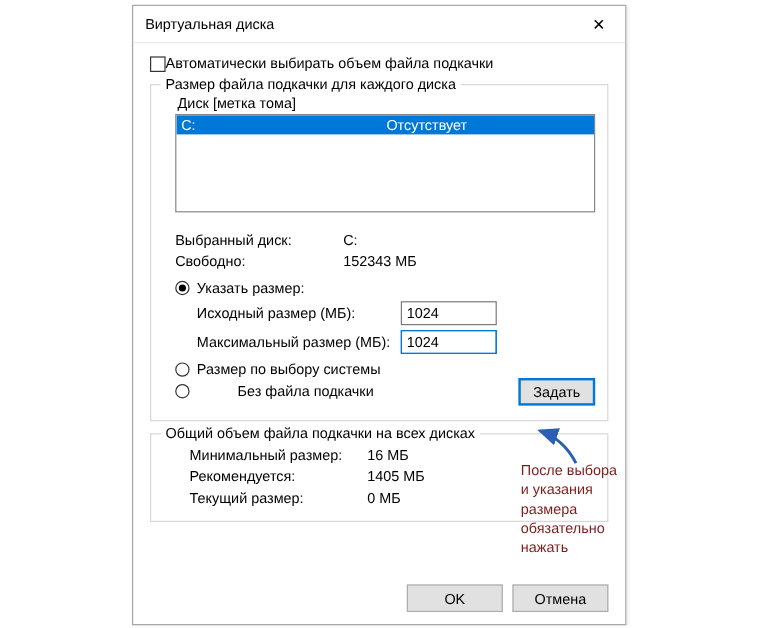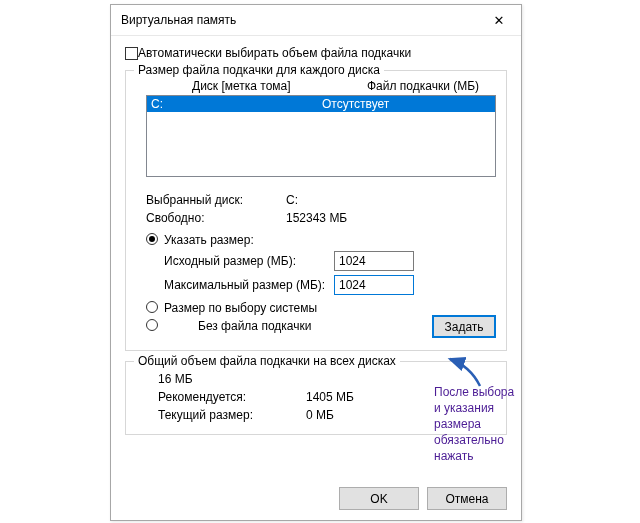--- a/index.html
+++ b/index.html
@@ -71,21 +71,20 @@
     left: 8px;
     background: #fff;
     padding: 0 4px;
     font-size: 12px;
   }
   .list-headers {
     display: flex;
     font-size: 12px;
     margin-bottom: 2px;
     padding: 0 2px;
-    margin-left: 44px;
   }
   .list-headers .col1 { width: 175px; }
   .list-headers .col2 { flex: 1; }
   .listbox {
     border: 1px solid #828790;
     background: #fff;
     height: 80px;
     overflow: hidden;
   }
   .listrow {
@@ -103,21 +102,21 @@
   .listrow .col2 { flex: 1; }
   .kv {
     display: flex;
     font-size: 12px;
     line-height: 18px;
   }
   .kv .k { width: 140px; }
   .kv .v { flex: 1; }
   .radio-row {
     display: flex;
-    align-items: flex-start;
+    align-items: center;
     gap: 6px;
     margin-top: 6px;
     margin-bottom: 4px;
   }
   .radio {
     width: 12px;
     height: 12px;
     border: 1px solid #333;
     border-radius: 50%;
     background: #fff;
@@ -187,55 +186,54 @@
   .bottom-bar .btn { width: 80px; }
   .fieldset.total .kv { padding-left: 12px; }
   .fieldset.total .kv .k { width: 148px; }
 
   
   .annotation {
     position: absolute;
     left: 434px;
     top: 384px;
     width: 100px;
-    color: #4c1d95;
+    color: #7f1d1d;
     font-size: 12px;
     line-height: 16px;
     pointer-events: none;
   }
   .arrow {
     position: absolute;
     left: 440px;
     top: 356px;
     pointer-events: none;
   }
 </style>
 </head>
 <body>
 
 <div class="dialog">
 
   <div class="titlebar">
-    <span>Виртуальная память</span>
+    <span>Виртуальная диска</span>
     <div class="close">✕</div>
   </div>
 
   <div class="body">
 
     <div class="checkbox-row">
       <span class="checkbox"></span>
       <span>Автоматически выбирать объем файла подкачки</span>
     </div>
 
     <div class="fieldset" style="padding-bottom:12px;">
       <div class="fieldset-legend">Размер файла подкачки для каждого диска</div>
 
       <div class="list-headers">
         <span class="col1">Диск [метка тома]</span>
-        <span class="col2">Файл подкачки (МБ)</span>
       </div>
       <div class="listbox">
         <div class="listrow selected">
           <span class="col1">C:</span>
           <span class="col2">Отсутствует</span>
         </div>
       </div>
 
       <div style="height:14px;"></div>
 
@@ -272,20 +270,21 @@
       </div>
 
       <div class="set-btn-row" style="margin-top:-22px;">
         <button class="btn primary" style="width:64px;">Задать</button>
       </div>
     </div>
 
     <div class="fieldset total">
       <div class="fieldset-legend">Общий объем файла подкачки на всех дисках</div>
       <div class="kv">
+        <span class="k">Минимальный размер:</span>
         <span class="v">16 МБ</span>
       </div>
       <div class="kv">
         <span class="k">Рекомендуется:</span>
         <span class="v">1405 МБ</span>
       </div>
       <div class="kv">
         <span class="k">Текущий размер:</span>
         <span class="v">0 МБ</span>
       </div>

